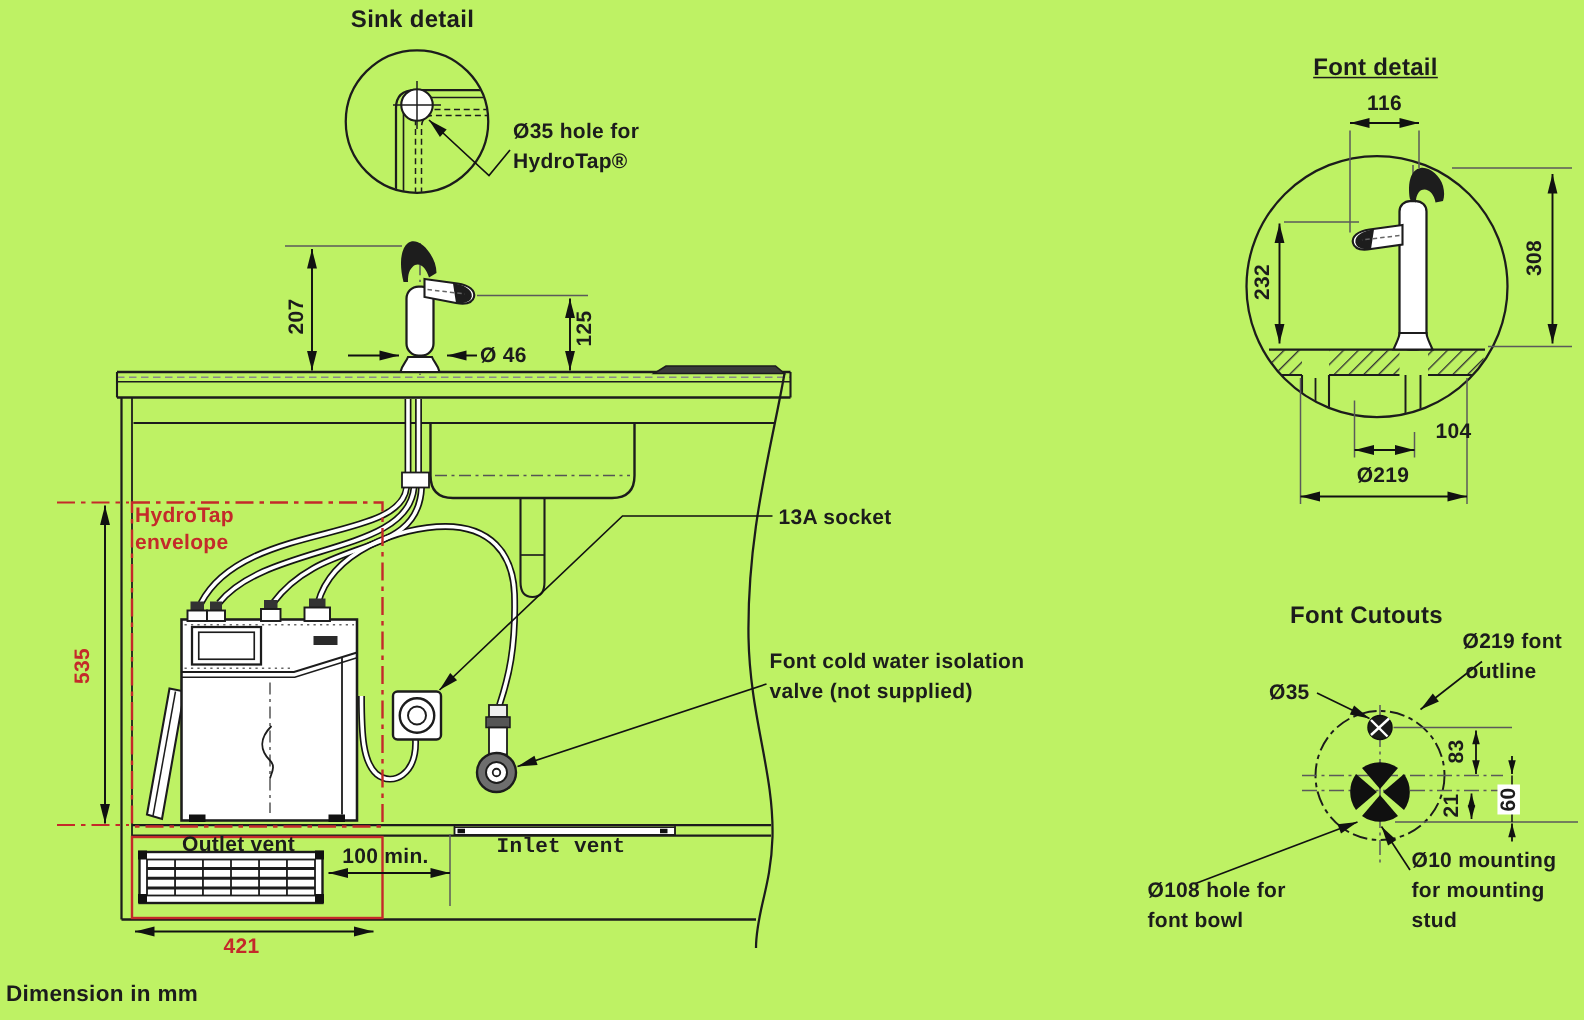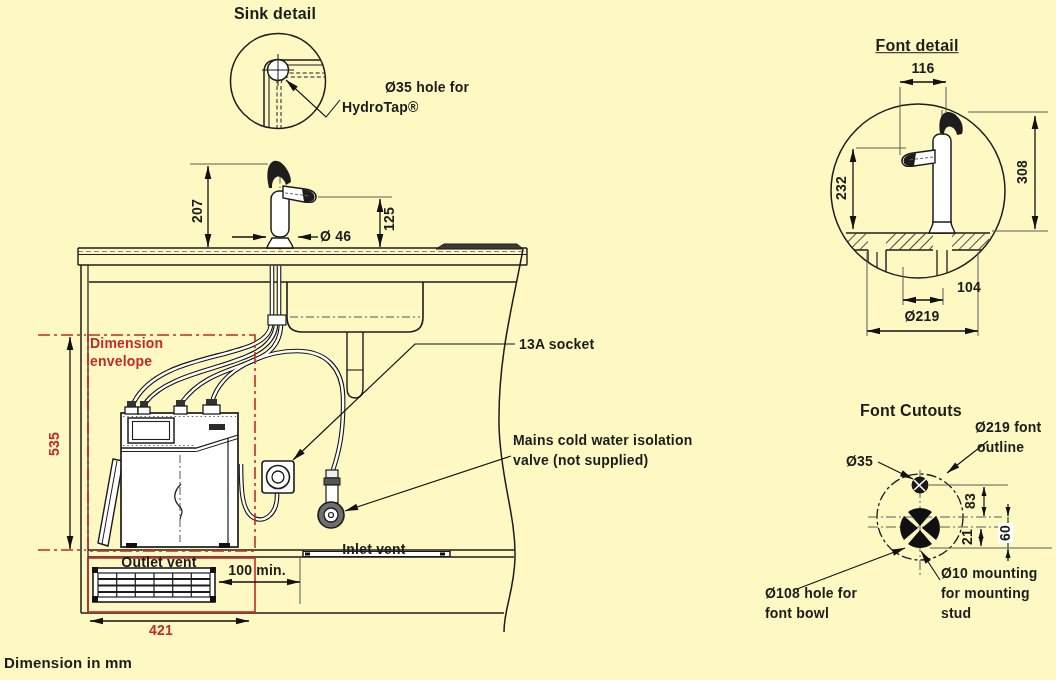--- a/index.html
+++ b/index.html
@@ -1,16 +1,16 @@
 <!DOCTYPE html>
 <html><head>
 <meta charset="utf-8">
 <style>
   html,body{margin:0;padding:0;background:#fff;}
-  #stage{position:relative;width:1056px;height:680px;background:#fef9c3;overflow:hidden;
+  #stage{position:relative;width:1056px;height:680px;background:#bef264;overflow:hidden;
          font-family:"Liberation Sans", sans-serif;color:#1c1c1c;}
   #linework{position:absolute;left:0;top:0;}
   .lbl{position:absolute;white-space:nowrap;font-size:14px;font-weight:600;letter-spacing:.2px;color:#1c1c1c;line-height:1.1;}
   .ttl{font-size:16px;}
   .red{color:#c42a2a;}
   .ctr{transform:translate(-50%,-50%);}
   .rot{transform:translate(-50%,-50%) rotate(-90deg);}
   .bgw{background:#fff;padding:0 2px;}
   .ftr{font-size:15px;}
 </style>
@@ -299,39 +299,39 @@
     <g stroke="#111" stroke-width="1.1" fill="none">
       <path d="M878,462 L913,479" marker-end="url(#ah)"></path>
       <path d="M988,441 L947,473" marker-end="url(#ah)"></path>
       <path d="M797,589 L905,548" marker-end="url(#ah)"></path>
       <path d="M940,580 L921,551" marker-end="url(#ah)"></path>
     </g>
   </g>
 </svg>
 
 <div class="lbl ttl ctr" style="left:275px;top:14px;">Sink detail</div>
-<div class="lbl" style="left:342px;top:80px;margin-left:43px;">Ø35 hole for</div>
+<div class="lbl" style="left:342px;top:80px;">Ø35 hole for</div>
 <div class="lbl" style="left:342px;top:100px;">HydroTap®</div>
 
 <div class="lbl rot" style="left:198px;top:211px;">207</div>
 <div class="lbl rot" style="left:390px;top:219px;">125</div>
 <div class="lbl" style="left:320px;top:229px;">Ø 46</div>
 
-<div class="lbl red" style="left:90px;top:336px;">Dimension</div>
+<div class="lbl red" style="left:90px;top:336px;">HydroTap</div>
 <div class="lbl red" style="left:90px;top:354px;">envelope</div>
 <div class="lbl red rot" style="left:55px;top:444px;">535</div>
 <div class="lbl red ctr" style="left:161px;top:631px;">421</div>
 
 <div class="lbl" style="left:519px;top:337px;">13A socket</div>
-<div class="lbl" style="left:513px;top:433px;">Mains cold water isolation</div>
+<div class="lbl" style="left:513px;top:433px;">Font cold water isolation</div>
 <div class="lbl" style="left:513px;top:453px;text-align:right;">valve (not supplied)</div>
 
 <div class="lbl ctr" style="left:159px;top:563px;">Outlet vent</div>
 <div class="lbl ctr" style="left:257px;top:571px;">100 min.</div>
-<div class="lbl ctr" style="left:374px;top:550px;">Inlet vent</div>
+<div class="lbl ctr" style="left:374px;top:566px;font-family:Liberation Mono, monospace;">Inlet vent</div>
 
 <div class="lbl ttl ctr" style="left:917px;top:46px;text-decoration:underline;">Font detail</div>
 <div class="lbl ctr" style="left:923px;top:69px;">116</div>
 <div class="lbl rot" style="left:842px;top:188px;">232</div>
 <div class="lbl rot" style="left:1023px;top:172px;">308</div>
 <div class="lbl ctr" style="left:921px;top:288px;margin-left:48px;">104</div>
 <div class="lbl ctr" style="left:922px;top:317px;text-align:center;">Ø219</div>
 
 <div class="lbl ttl ctr" style="left:911px;top:411px;">Font Cutouts</div>
 <div class="lbl" style="left:846px;top:454px;">Ø35</div>

